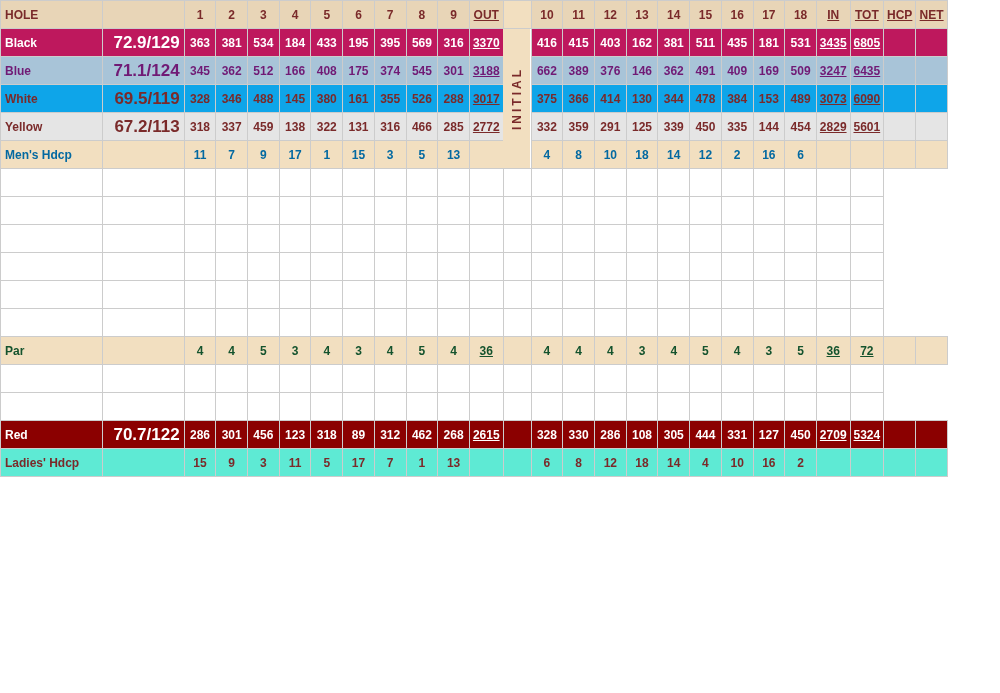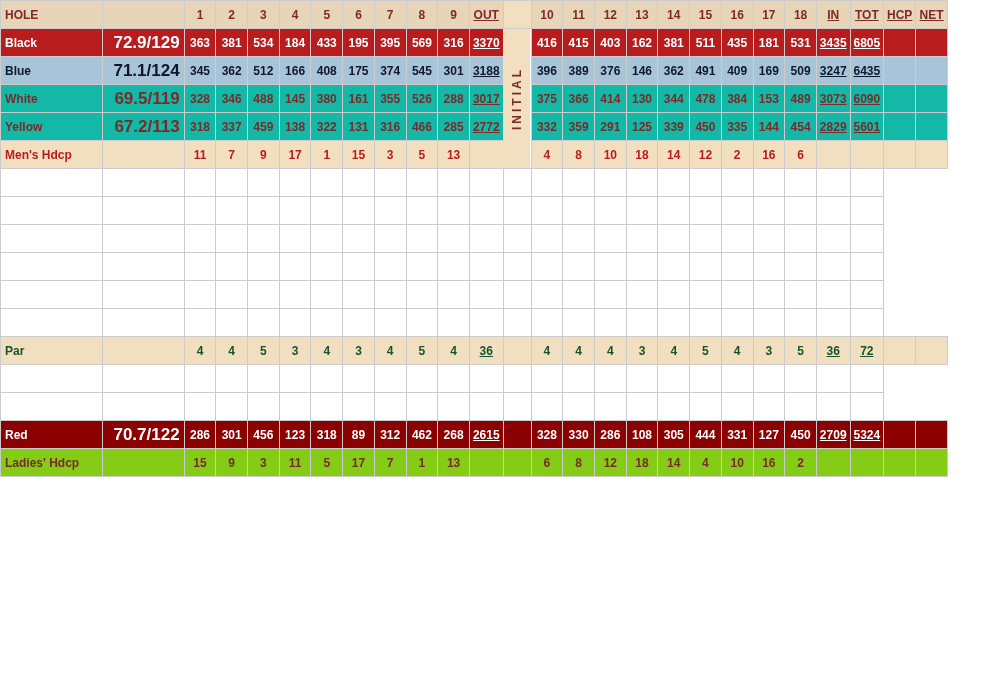--- a/index.html
+++ b/index.html
@@ -42,49 +42,49 @@
 
     
     .row-header td {
       background-color: #e8d5b7;
       color: #7a2a2a;
       font-weight: bold;
     }
 
     
     .row-black td {
-      background-color: #b91c1c;
+      background-color: #be185d;
       color: #ffffff;
     }
     .row-black .col-label, .row-black .col-rating {
       color: #ffffff;
     }
 
     
     .row-blue td {
       background-color: #a8c4d8;
-      color: #0f172a;
+      color: #701a75;
     }
 
     
     .row-white td {
-      background-color: #14b8a6;
+      background-color: #0ea5e9;
       color: #7a2a2a;
     }
 
     
     .row-yellow td {
-      background-color: #14b8a6;
+      background-color: #e5e5e5;
       color: #7a2a2a;
     }
 
     
     .row-hdcp td {
       background-color: #f2dfc0;
-      color: #b91c1c;
+      color: #0369a1;
     }
 
     
     .row-empty td {
       background-color: #ffffff;
       color: #7a2a2a;
     }
 
     
     .row-par td {
@@ -97,21 +97,21 @@
       background-color: #8b0000;
       color: #ffffff;
       margin-left: 16px;
     }
     .row-red .col-label, .row-red .col-rating {
       color: #ffffff;
     }
 
     
     .row-lhdcp td {
-      background-color: #84cc16;
+      background-color: #5eead4;
       color: #7a2a2a;
       margin-top: 23px;
     }
 
     
     .col-initial {
       background-color: #f2dfc0 !important;
       color: #7a2a2a !important;
       font-weight: bold;
       writing-mode: vertical-rl;
@@ -208,21 +208,21 @@
     <td>345</td>
     <td>362</td>
     <td>512</td>
     <td>166</td>
     <td>408</td>
     <td>175</td>
     <td>374</td>
     <td>545</td>
     <td>301</td>
     <td class="col-out">3188</td>
-    <td>396</td>
+    <td>662</td>
     <td>389</td>
     <td>376</td>
     <td>146</td>
     <td>362</td>
     <td>491</td>
     <td>409</td>
     <td>169</td>
     <td>509</td>
     <td class="col-in">3247</td>
     <td class="col-tot">6435</td>

